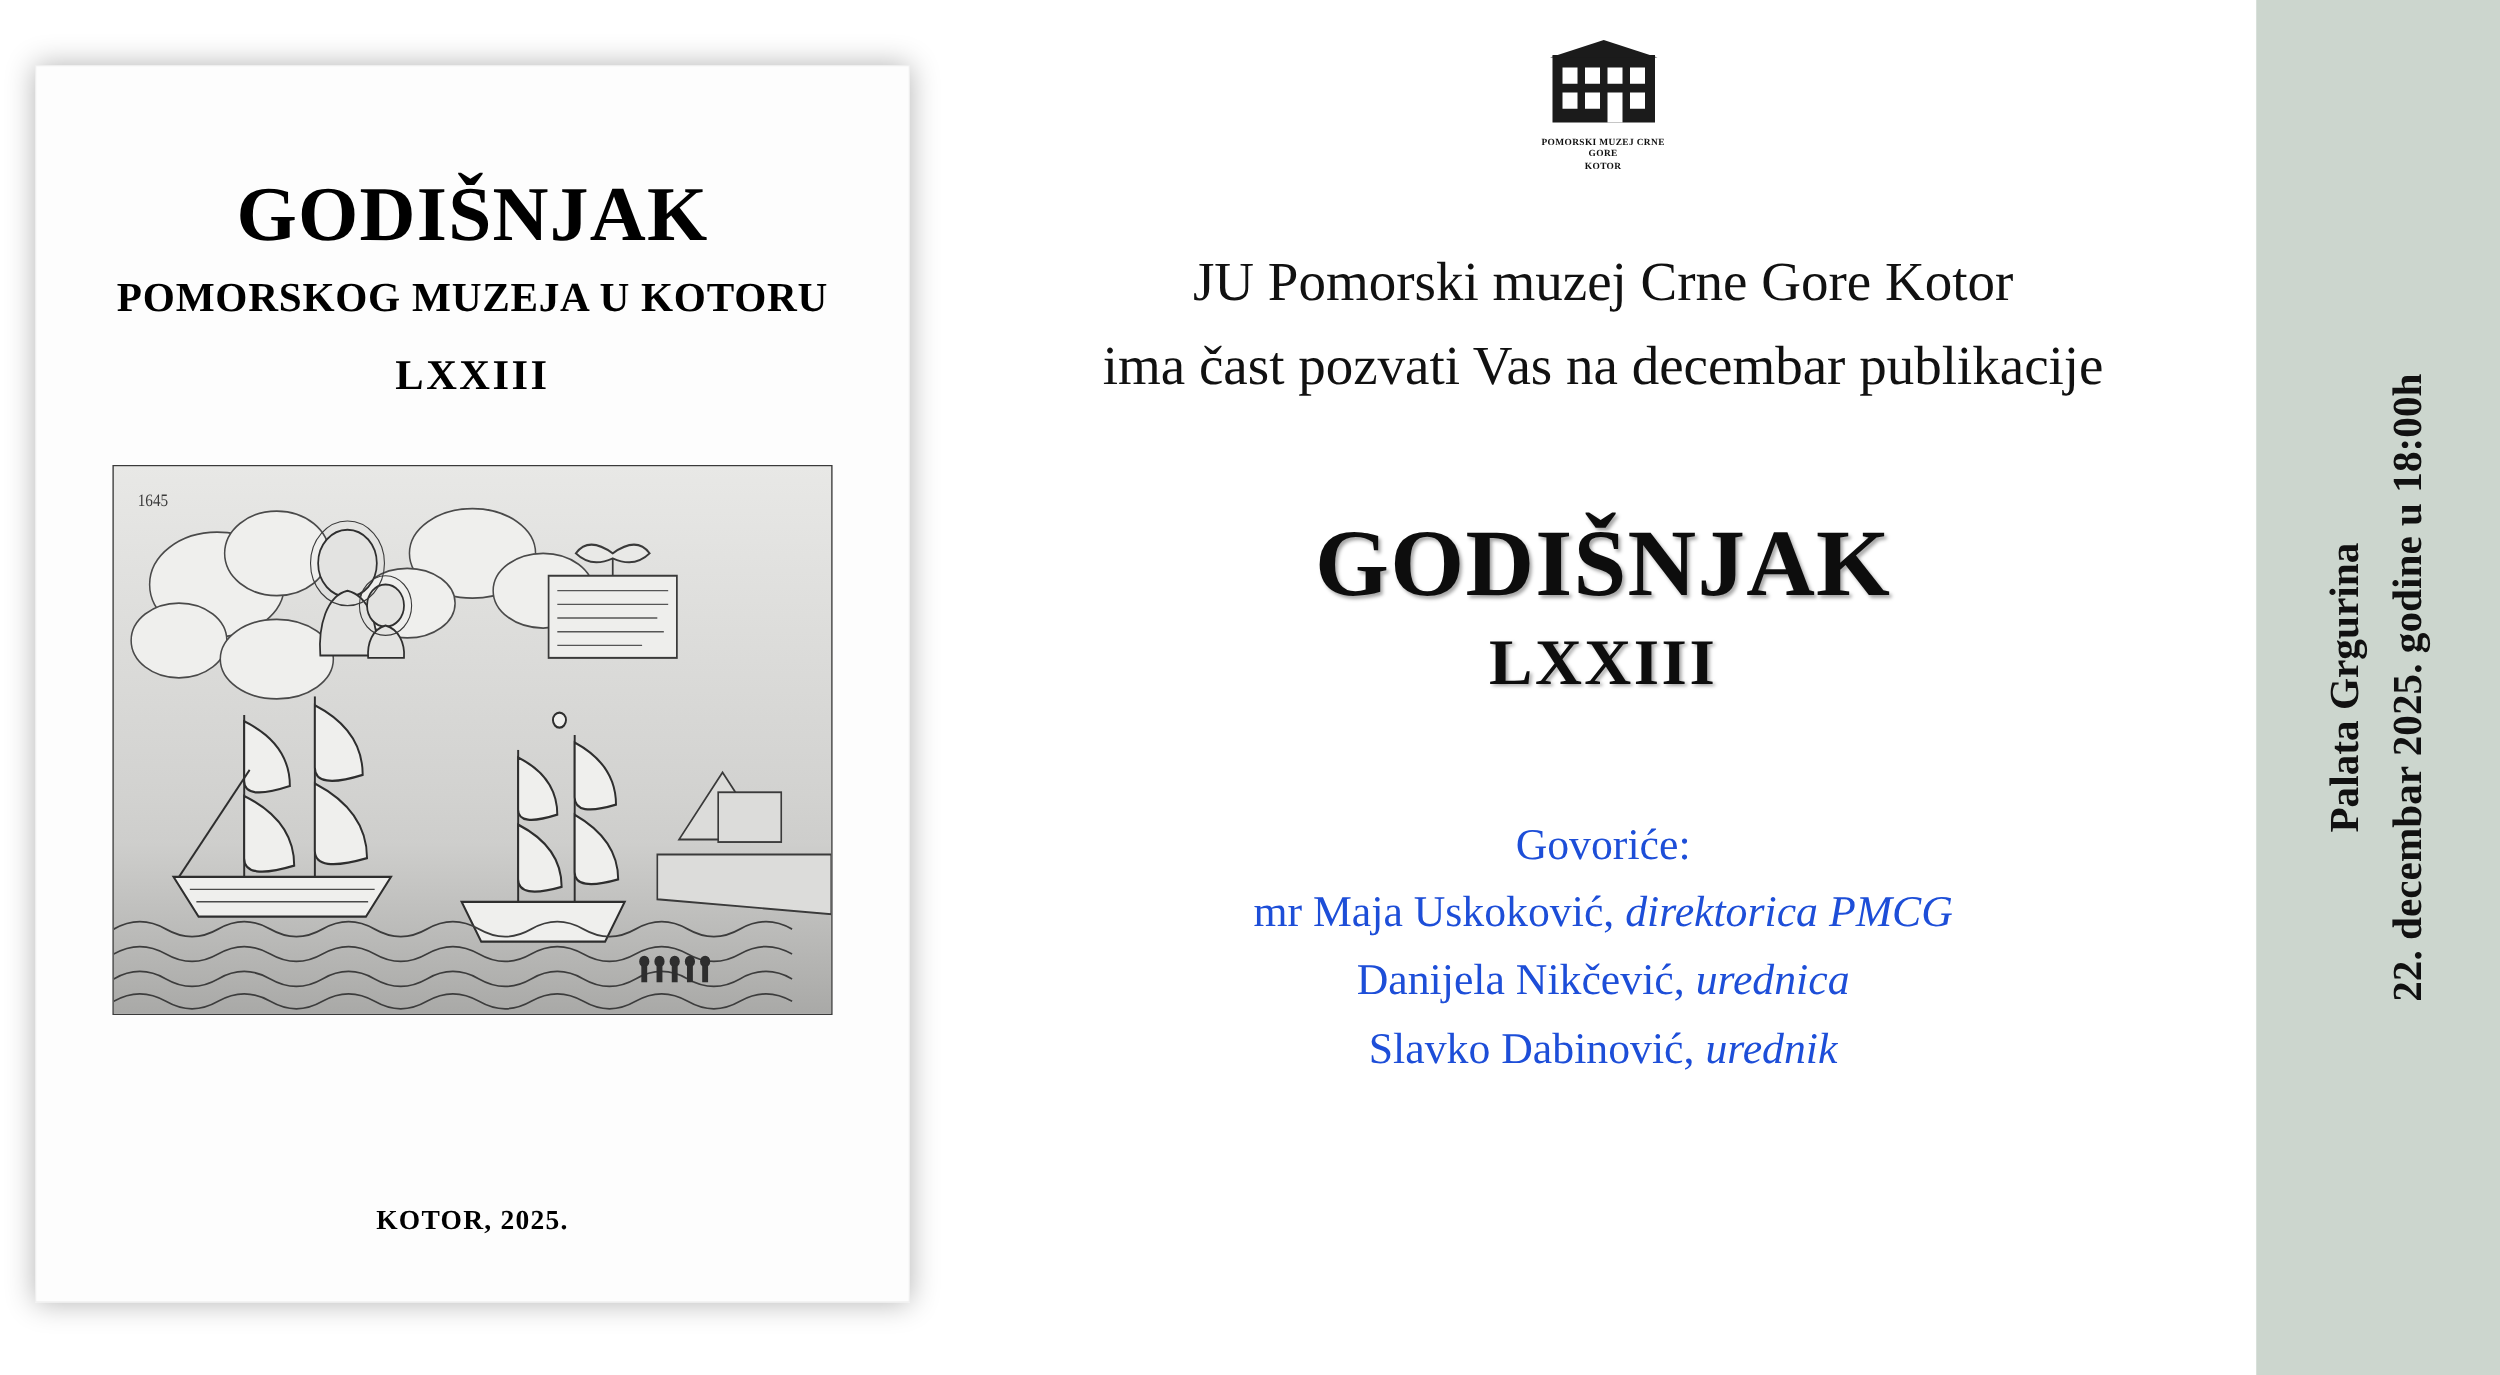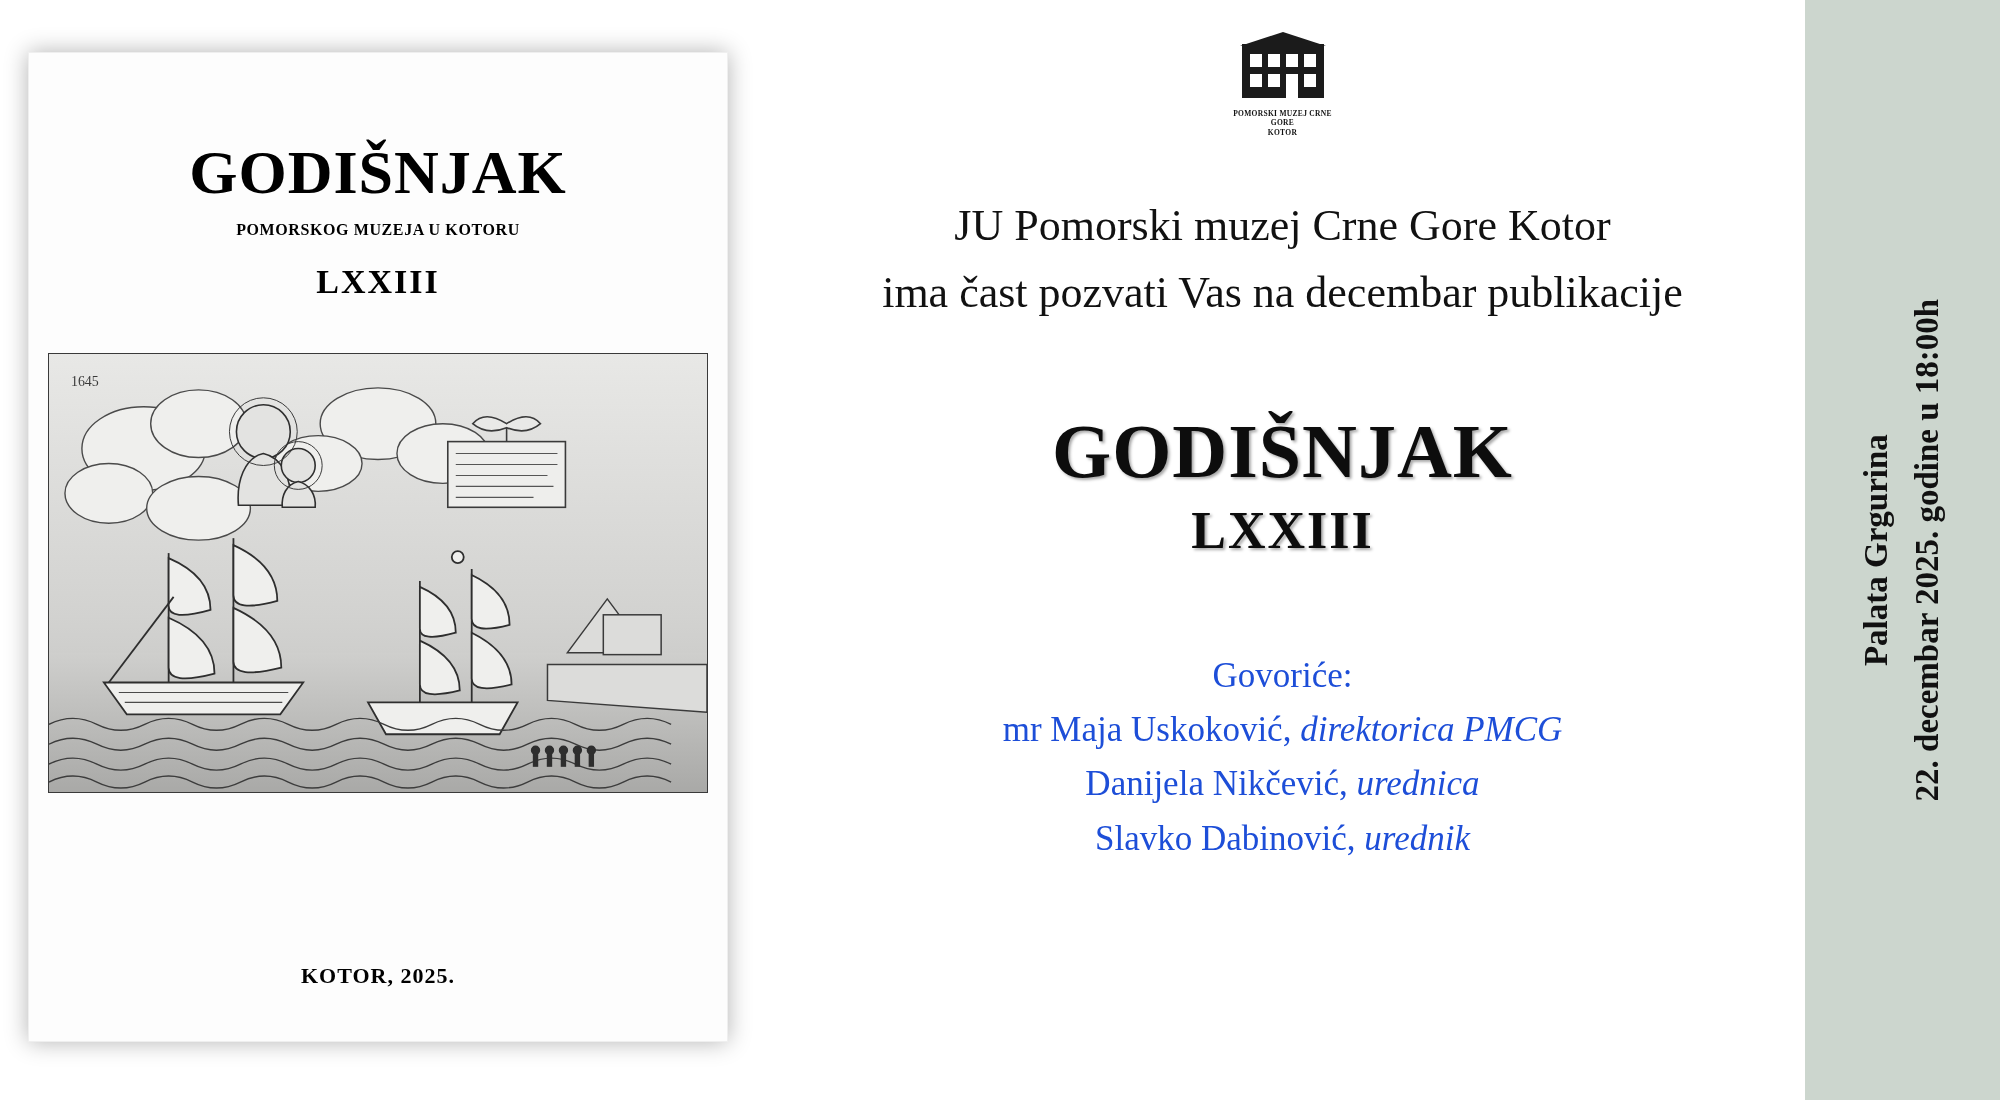--- a/index.html
+++ b/index.html
@@ -39,37 +39,37 @@
     margin-top: 88px;
     font-size: 62px;
     font-weight: bold;
     letter-spacing: 1px;
     color: #000;
     line-height: 1;
     text-align: center;
   }
   .cover-subtitle {
     margin-top: 18px;
-    font-size: 16px;
+    font-size: 33px;
     font-weight: bold;
     letter-spacing: 0.6px;
     color: #000;
     text-align: left;
   }
   .cover-volume {
     margin-top: 24px;
     font-size: 34px;
     font-weight: bold;
     letter-spacing: 2px;
     color: #000;
     text-align: center;
   }
   .cover-art {
     margin-top: 52px;
-    width: 660px;
+    width: 576px;
     height: 440px;
     border: 1px solid #3a3a3a;
     background: #c9c9c7;
     position: relative;
     overflow: hidden;
   }
   .cover-art svg { display: block; width: 100%; height: 100%; }
   .cover-footer {
     margin-top: auto;
     margin-bottom: 52px;

